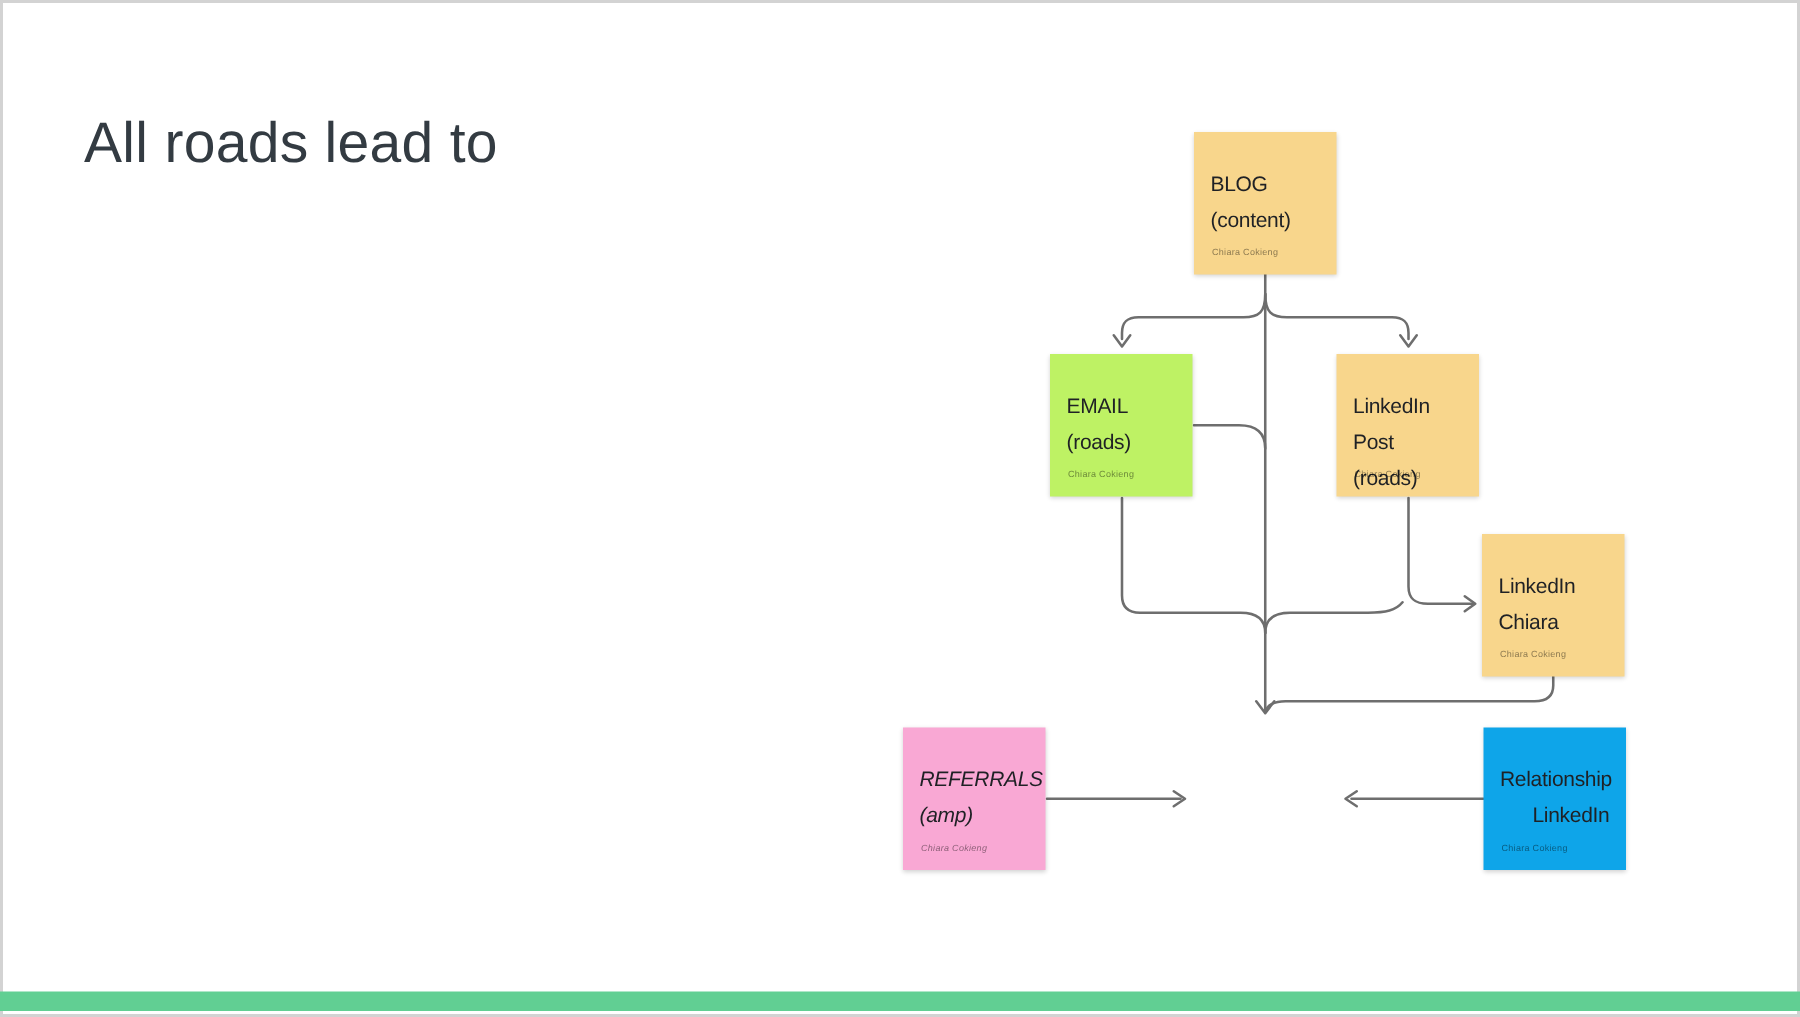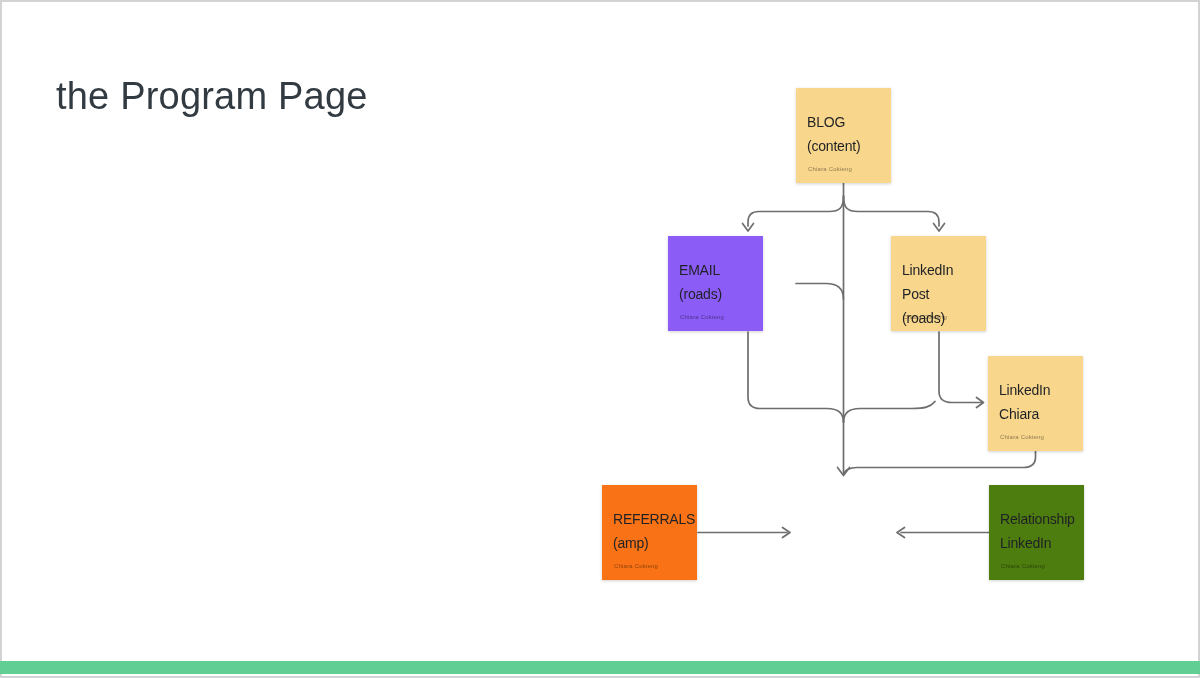--- a/index.html
+++ b/index.html
@@ -51,21 +51,21 @@
     position:absolute;
     left:0;right:0;top:661px;height:13px;
   }
 </style>
 </head>
 <body>
 
 <div class="slide">
 
   <div class="title">
-    <div>the Program Page</div>
+    <div>All roads lead to</div>
   </div>
 
   <svg class="connector-layer" viewBox="0 0 1200 678" xmlns="http://www.w3.org/2000/svg">
 
     <path d="M843.5 183 V474" stroke="#6E6E6E"></path>
     <path d="M837.5 467.5 L843.5 475.5 L849.5 467.5" stroke="#6E6E6E"></path>
 
     <path d="M843.5 196 C843.5 208 839.5 211.5 829 211.5 L759 211.5 C751 211.5 748 215 748 222 L748 226" stroke="#6E6E6E"></path>
     <path d="M742.5 223.5 L748 231 L753.5 223.5" stroke="#6E6E6E"></path>
 
@@ -89,46 +89,46 @@
     <path d="M989 532.5 L901 532.5" stroke="#6E6E6E"></path>
     <path d="M904.5 527.5 L897 532.5 L904.5 537.5" stroke="#6E6E6E"></path>
   </svg>
 
   <div class="sticky" style="left: 796px; top: 88px; background: rgb(248, 214, 140);">
     <div>BLOG</div>
     <div>(content)</div>
     <div class="sticky-author">Chiara Cokieng</div>
   </div>
 
-  <div class="sticky" style="left: 668px; top: 236px; background: #8b5cf6;">
+  <div class="sticky" style="left: 700px; top: 236px; background: #bef264;">
     <div>EMAIL</div>
     <div>(roads)</div>
     <div class="sticky-author">Chiara Cokieng</div>
   </div>
 
   <div class="sticky" style="left: 891px; top: 236px; background: rgb(248, 214, 140);">
     <div>LinkedIn</div>
     <div>Post (roads)</div>
     <div class="sticky-author">Chiara Cokieng</div>
   </div>
 
   <div class="sticky" style="left: 988px; top: 356px; background: rgb(248, 214, 140);">
     <div>LinkedIn</div>
     <div>Chiara</div>
     <div class="sticky-author">Chiara Cokieng</div>
   </div>
 
-  <div class="sticky" style="left: 602px; top: 485px; background: #f97316;">
+  <div class="sticky" style="left: 602px; top: 485px; background: #f9a8d4; font-style: italic;">
     <div>REFERRALS</div>
     <div>(amp)</div>
     <div class="sticky-author">Chiara Cokieng</div>
   </div>
 
 
-  <div class="sticky" style="left: 989px; top: 485px; background: #4d7c0f;">
+  <div class="sticky" style="left: 989px; top: 485px; background: #0ea5e9; text-align: right;">
     <div>Relationship</div>
     <div>LinkedIn</div>
     <div class="sticky-author">Chiara Cokieng</div>
   </div>
 
   <div class="footer-bar" style="background: rgb(97, 207, 147);"></div>
 
 </div>
 
 </body></html>

